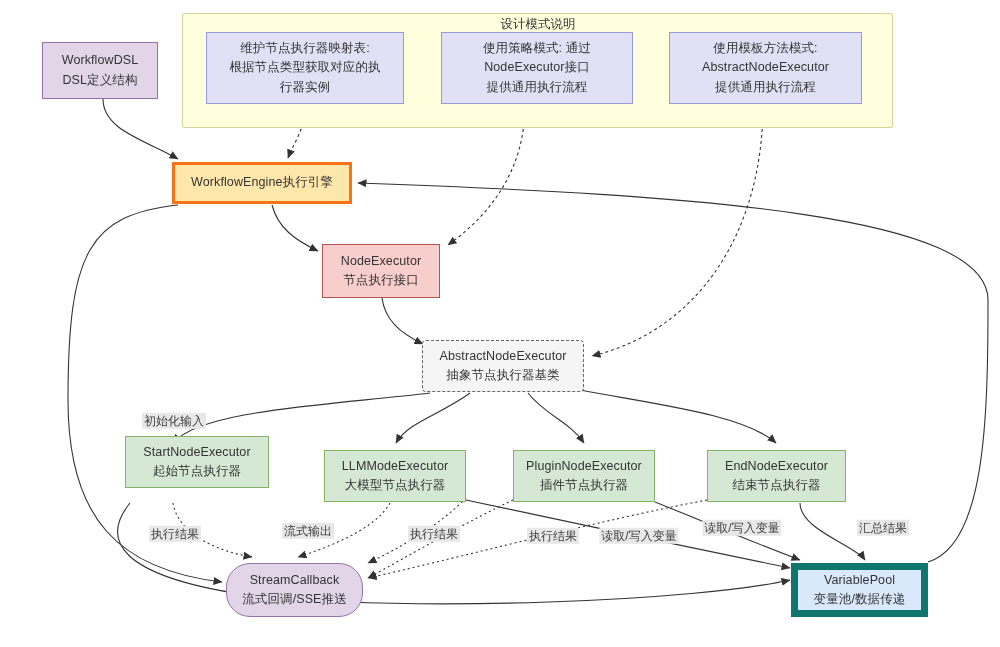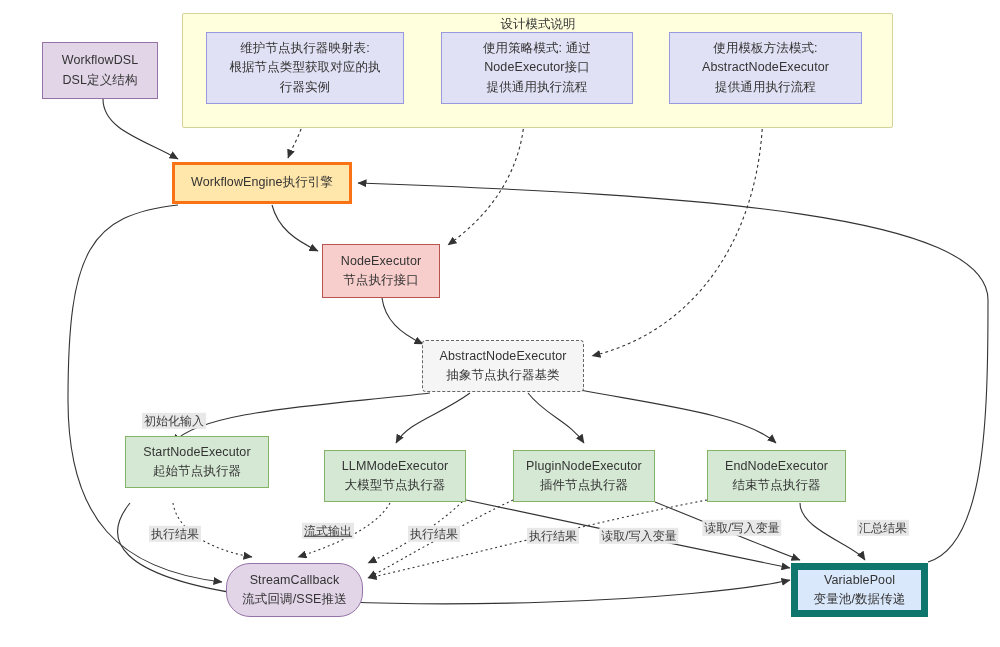--- a/index.html
+++ b/index.html
@@ -184,20 +184,20 @@
     <span class="l2">流式回调/SSE推送</span>
   </div>
 
   <div class="node blue" style="left:791px;top:563px;width:137px;height:54px;">
     <span class="l1">VariablePool</span>
     <span class="l2">变量池/数据传递</span>
   </div>
 
   <div class="elabel" style="left:174px;top:421px;">初始化输入</div>
   <div class="elabel" style="left:175px;top:534px;">执行结果</div>
-  <div class="elabel" style="left:328px;top:531px;text-decoration:underline;">流式输出</div>
+  <div class="elabel" style="left:308px;top:531px;">流式输出</div>
   <div class="elabel" style="left:434px;top:534px;">执行结果</div>
   <div class="elabel" style="left:553px;top:536px;">执行结果</div>
   <div class="elabel" style="left:639px;top:536px;">读取/写入变量</div>
   <div class="elabel" style="left:742px;top:528px;">读取/写入变量</div>
   <div class="elabel" style="left:883px;top:528px;">汇总结果</div>
 
 </div>
 
 </body></html>

